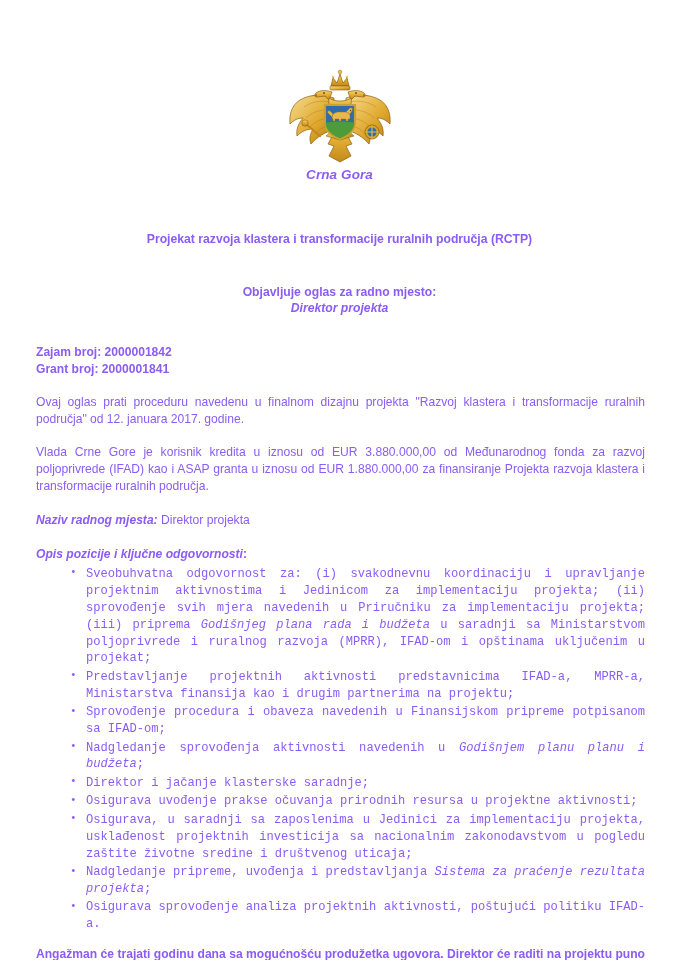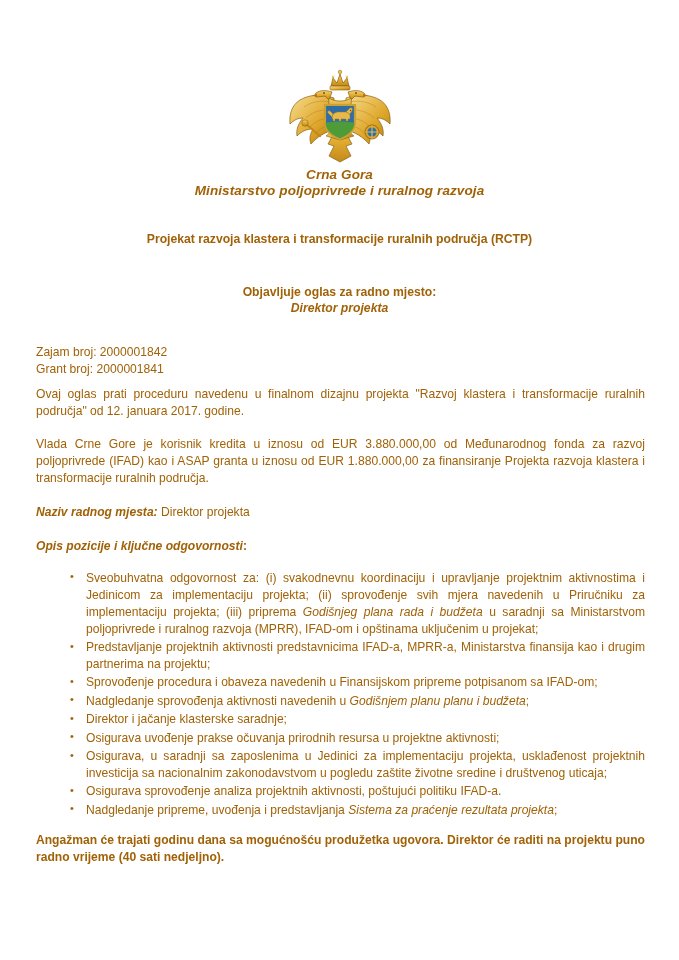--- a/index.html
+++ b/index.html
@@ -6,21 +6,21 @@
     margin: 0;
     padding: 0;
     background: #ffffff;
   }
   .page {
     position: relative;
     width: 679px;
     height: 960px;
     background: #ffffff;
     font-family: "Liberation Sans", sans-serif;
-    color: #a16207;
+    color: #8b5cf6;
     overflow: hidden;
     box-sizing: border-box;
   }
 
   
   .emblem-wrap {
     position: absolute;
     left: 0;
     top: 62px;
     width: 679px;
@@ -73,60 +73,61 @@
   
   .body {
     position: absolute;
     left: 36px;
     top: 344px;
     width: 609px;
     font-size: 12.1px;
     line-height: 1.40;
   }
   .numbers {
-    font-weight: normal;
-    margin-bottom: 9px;
+    font-weight: bold;
+    margin-bottom: 17px;
   }
   .numbers div { line-height: 1.38; }
 
   p.para {
     margin: 0 0 16px 0;
     text-align: justify;
     text-justify: inter-word;
   }
   p.para.last { margin-bottom: 17px; }
 
   .label-italic {
     font-weight: bold;
     font-style: italic;
     margin-top: 18px;
   }
 
   .section-head {
-    margin: 0 0 15px 0;
+    margin: 0 0 3px 0;
     font-weight: bold;
     font-style: italic;
   }
   .section-head .plain {
     font-weight: bold;
     font-style: normal;
   }
 
   ul.duties {
     margin: 0 0 0 0;
     padding: 0 0 0 34px;
     list-style: none;
   }
   ul.duties li {
     position: relative;
     text-align: justify;
     text-justify: inter-word;
     margin-bottom: 1.5px;
     padding-left: 16px;
     line-height: 1.40;
+    font-family: Liberation Mono, monospace;
   }
   ul.duties li::before {
     content: "\2022";
     position: absolute;
     left: 0;
     top: -0.5px;
     font-size: 11px;
   }
   ul.duties li i { font-style: italic; }
 
@@ -218,21 +219,20 @@
                    L64 57 L64 59 L62 59 L62 57 L57 57 L57 59 L55 59 L55 57 L51 57 L51 59 L49 59 L49 57 Z"></path>
           <path d="M62 50 L66 46 C68 45 69 47 68 49 L66 52 Z"></path>
           <circle cx="66.5" cy="48.5" r="0.7" fill="#6B4A0D" stroke="none"></circle>
           <path d="M48 55 L44 51 C43 50 44 48 46 49 L49 52 Z"></path>
         </g>
       </svg>
     </span>
   </div>
 
   <div class="hdr country">Crna Gora</div>
-  <div class="hdr ministry">Ministarstvo poljoprivrede i ruralnog razvoja</div>
   <div class="hdr project-title">Projekat razvoja klastera i transformacije ruralnih područja (RCTP)</div>
   <div class="hdr announce">Objavljuje oglas za radno mjesto:</div>
   <div class="hdr position-title">Direktor projekta</div>
 
   <div class="body">
 
     <div class="numbers">
       <div>Zajam broj: 2000001842</div>
       <div>Grant broj: 2000001841</div>
     </div>
@@ -246,19 +246,19 @@
     <p class="section-head"><span>Opis pozicije i ključne odgovornosti</span><span class="plain">:</span></p>
 
     <ul class="duties">
         <li><span>Sveobuhvatna odgovornost za: (i) svakodnevnu koordinaciju i upravljanje projektnim aktivnostima i Jedinicom za implementaciju projekta; (ii) sprovođenje svih mjera navedenih u Priručniku za implementaciju projekta; (iii) priprema </span><i>Godišnjeg plana rada i budžeta</i><span> u saradnji sa Ministarstvom poljoprivrede i ruralnog razvoja (MPRR), IFAD-om i opštinama uključenim u projekat;</span></li>
         <li><span>Predstavljanje projektnih aktivnosti predstavnicima IFAD-a, MPRR-a, Ministarstva finansija kao i drugim partnerima na projektu;</span></li>
         <li><span>Sprovođenje procedura i obaveza navedenih u Finansijskom pripreme potpisanom sa IFAD-om;</span></li>
         <li><span>Nadgledanje sprovođenja aktivnosti navedenih u </span><i>Godišnjem planu planu i budžeta</i><span>;</span></li>
         <li><span>Direktor i jačanje klasterske saradnje;</span></li>
         <li><span>Osigurava uvođenje prakse očuvanja prirodnih resursa u projektne aktivnosti;</span></li>
         <li><span>Osigurava, u saradnji sa zaposlenima u Jedinici za implementaciju projekta, usklađenost projektnih investicija sa nacionalnim zakonodavstvom u pogledu zaštite životne sredine i društvenog uticaja;</span></li>
+        <li><span>Nadgledanje pripreme, uvođenja i predstavljanja </span><i>Sistema za praćenje rezultata projekta</i><span>;</span></li>
         <li><span>Osigurava sprovođenje analiza projektnih aktivnosti, poštujući politiku IFAD-a.</span></li>
-        <li><span>Nadgledanje pripreme, uvođenja i predstavljanja </span><i>Sistema za praćenje rezultata projekta</i><span>;</span></li>
       </ul>
 
     <p class="closing">Angažman će trajati godinu dana sa mogućnošću produžetka ugovora. Direktor će raditi na projektu puno radno vrijeme (40 sati nedjeljno).</p>
   </div>
 </div>
 
 </body></html>

